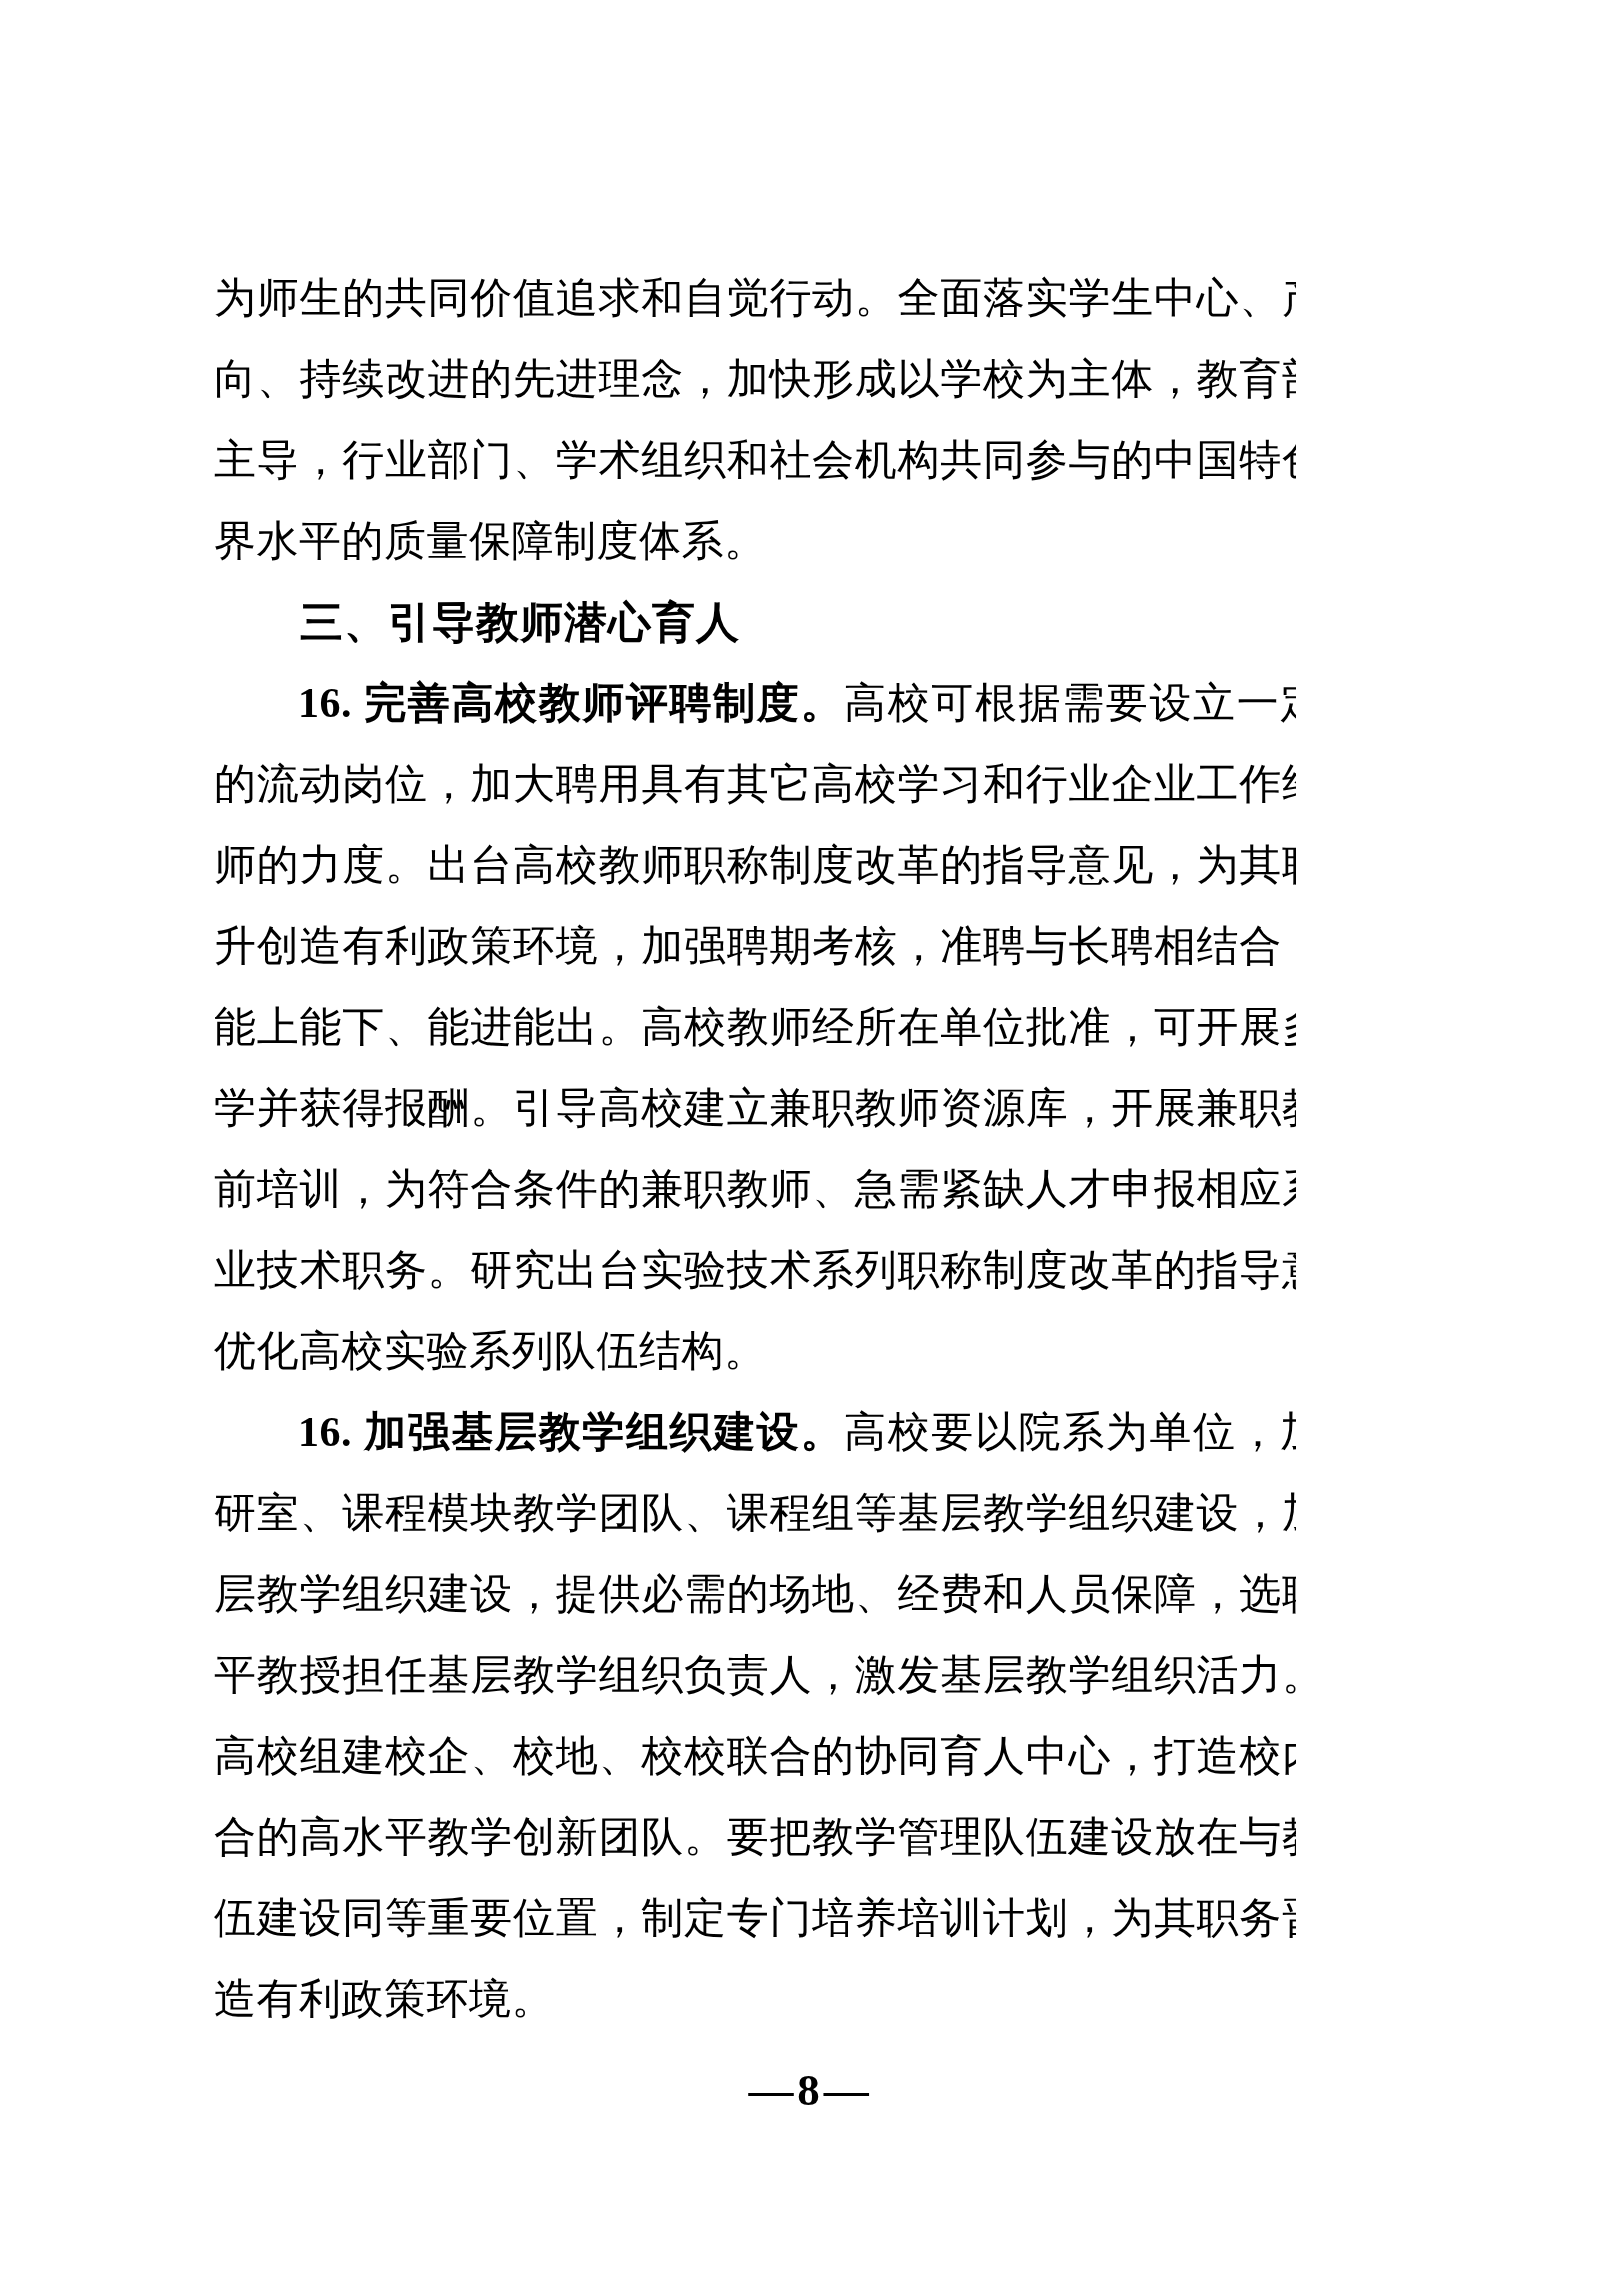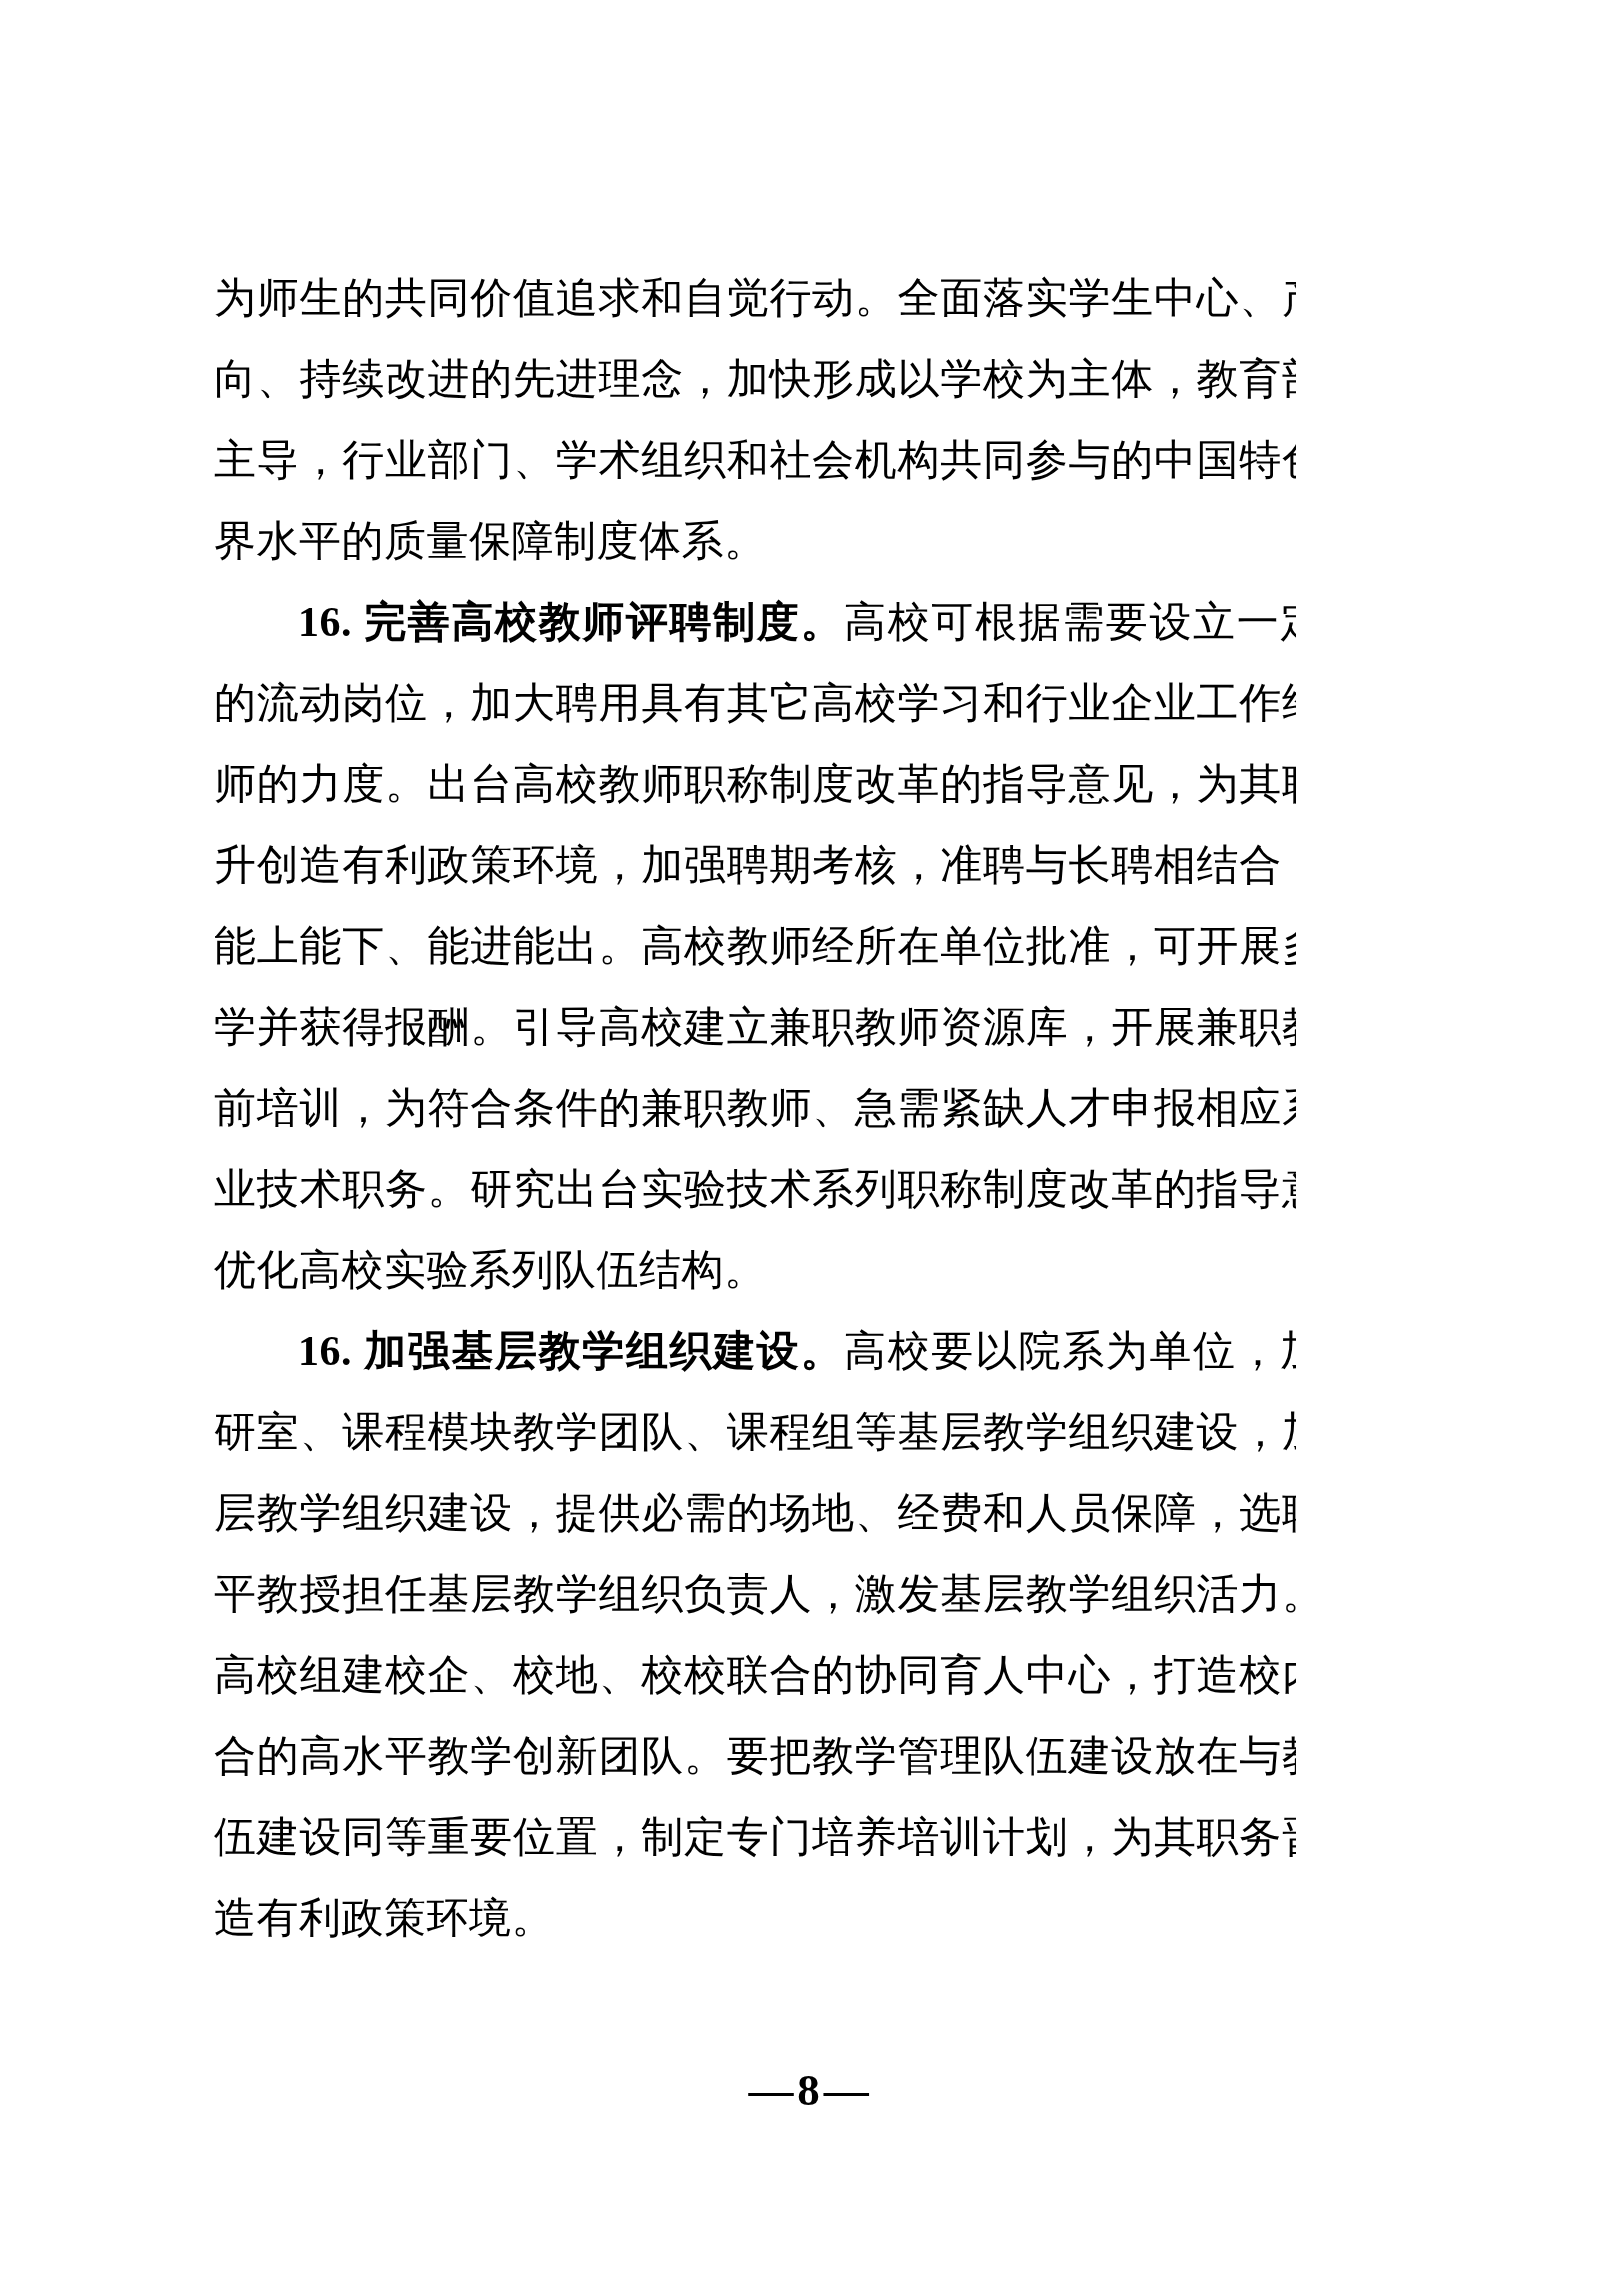--- a/index.html
+++ b/index.html
@@ -60,20 +60,21 @@
   }
 </style>
 </head>
 <body>
 
 <div class="page">
   <div class="content">
 
     <p class="body-text"><span>为师生的共同价值追求和自觉行动。全面落实学生中心、产出导向、持续改进的先进理念，加快形成以学校为主体，教育部门为主导，行业部门、学术组织和社会机构共同参与的中国特色、世界水平的质量保障制度体系。</span></p>
 
+    <h2 class="section-heading">三、引导教师潜心育人</h2>
 
     <p class="body-text indent"><span class="lead">16. 完善高校教师评聘制度。</span><span>高校可根据需要设立一定比例的流动岗位，加大聘用具有其它高校学习和行业企业工作经历教师的力度。出台高校教师职称制度改革的指导意见，为其职务晋升创造有利政策环境，加强聘期考核，准聘与长聘相结合，做到能上能下、能进能出。高校教师经所在单位批准，可开展多点教学并获得报酬。引导高校建立兼职教师资源库，开展兼职教师岗前培训，为符合条件的兼职教师、急需紧缺人才申报相应系列专业技术职务。研究出台实验技术系列职称制度改革的指导意见，优化高校实验系列队伍结构。</span></p>
 
     <p class="body-text indent"><span class="lead">16. 加强基层教学组织建设。</span><span>高校要以院系为单位，加强教研室、课程模块教学团队、课程组等基层教学组织建设，加强基层教学组织建设，提供必需的场地、经费和人员保障，选聘高水平教授担任基层教学组织负责人，激发基层教学组织活力。支持高校组建校企、校地、校校联合的协同育人中心，打造校内外结合的高水平教学创新团队。要把教学管理队伍建设放在与教师队伍建设同等重要位置，制定专门培养培训计划，为其职务晋升创造有利政策环境。</span></p>
 
   </div>
 
   <div class="page-footer">—8—</div>
 </div>
 

